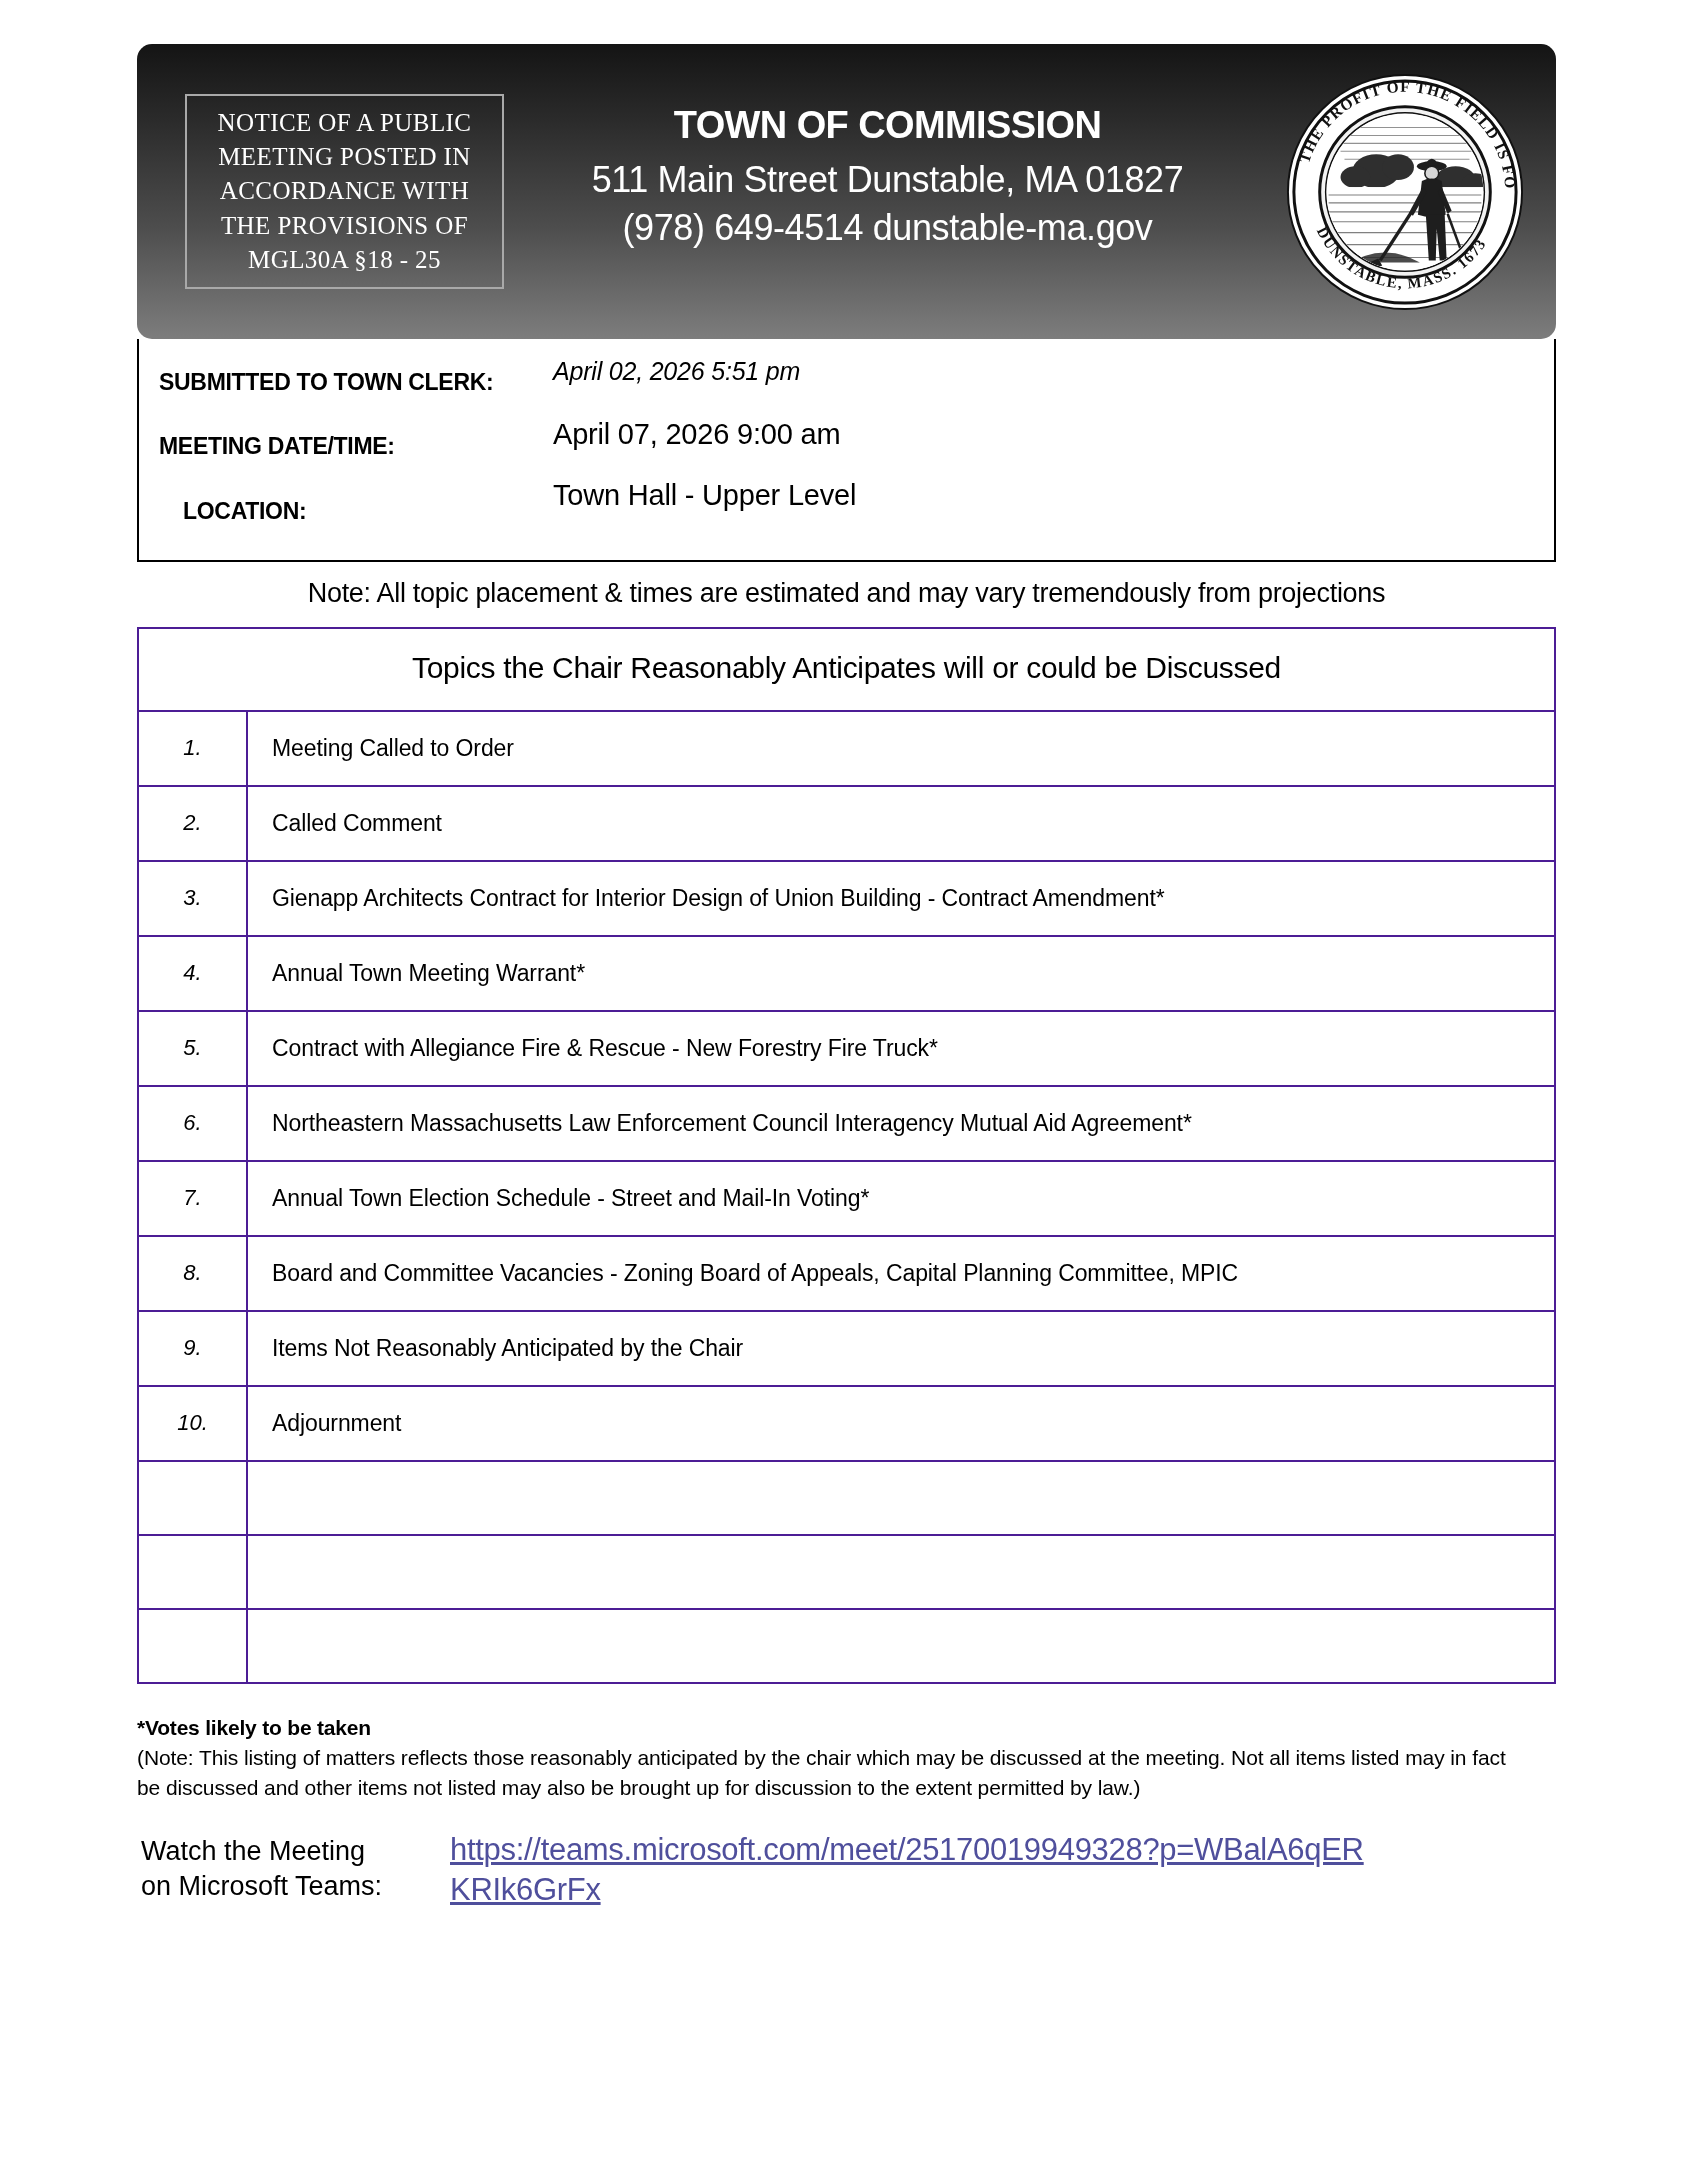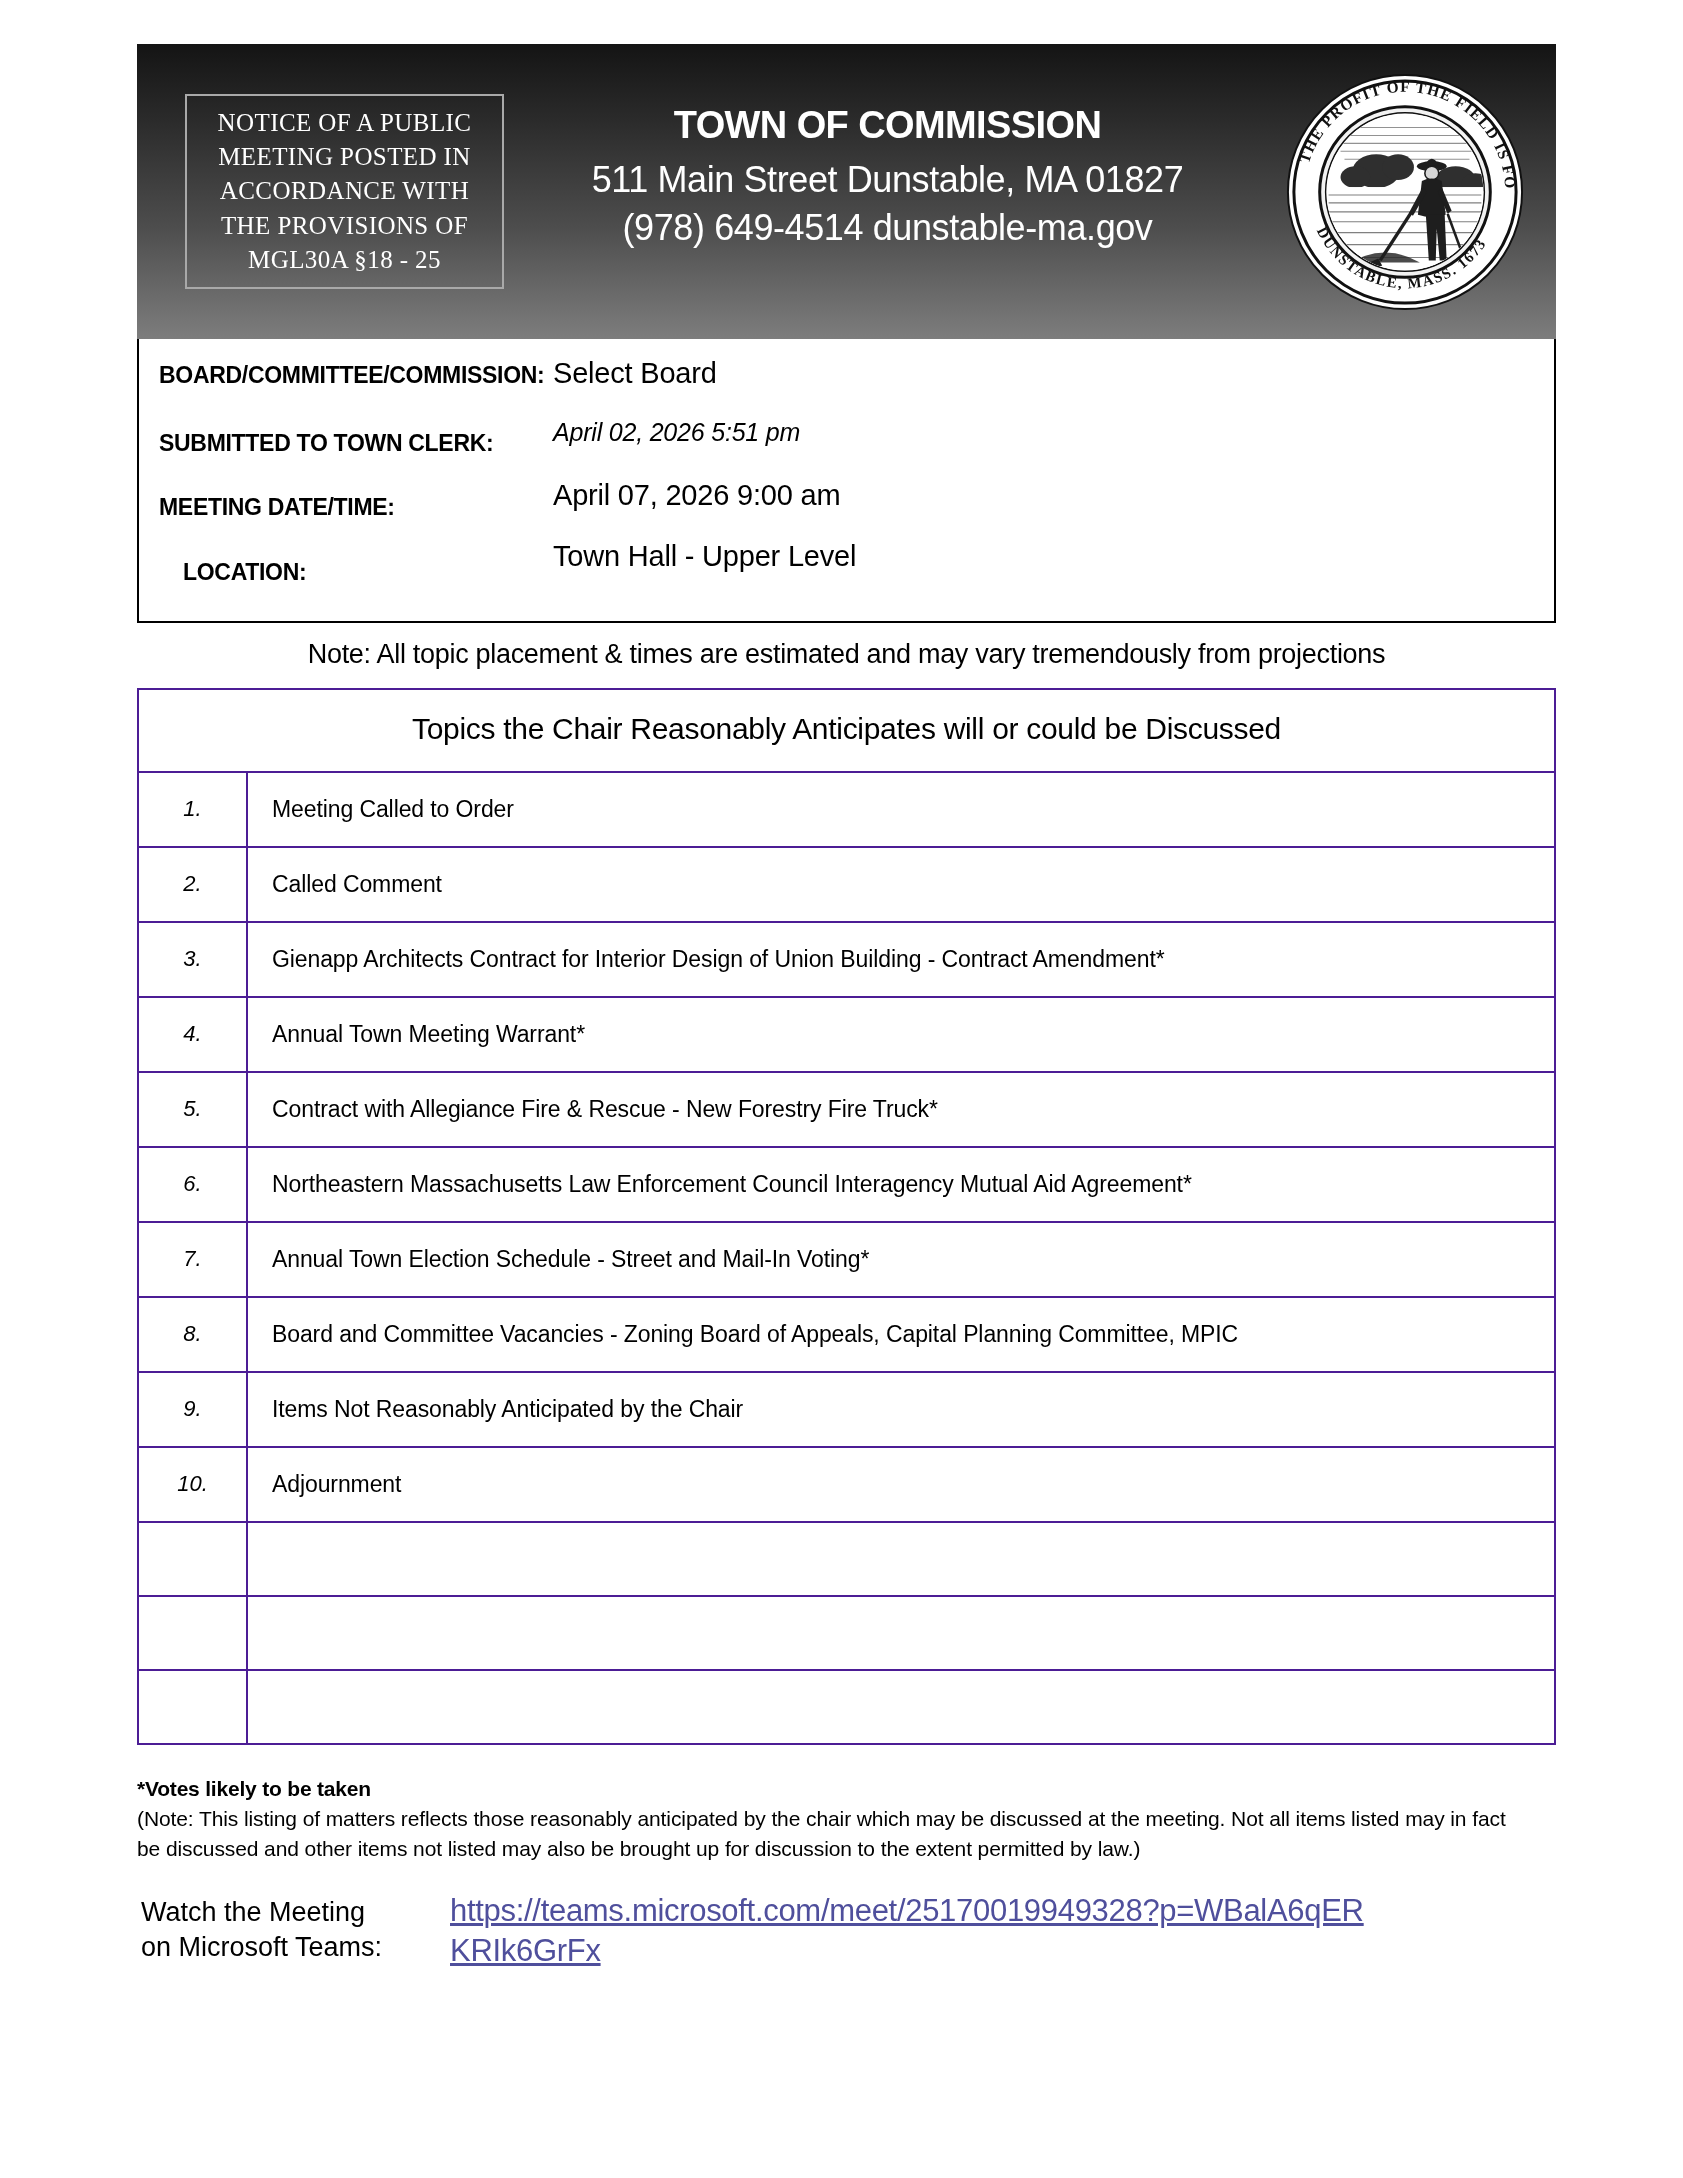--- a/index.html
+++ b/index.html
@@ -26,20 +26,21 @@
 
   
   .banner {
     position: relative;
     height: 295px;
     background: linear-gradient(180deg, #141414 0%, #2b2b2b 26%, #4d4d4d 62%, #6e6e6e 88%, #7d7d7d 100%);
     display: flex;
     align-items: stretch;
     box-sizing: border-box;
     overflow: hidden;
+    border-radius: 15px;
   }
 
   .notice-box {
     margin: 50px 0 50px 48px;
     width: 319px;
     border: 2px solid #a9a9a9;
     box-sizing: border-box;
     display: flex;
     flex-direction: column;
     align-items: center;
@@ -305,24 +306,20 @@
 
           <line x1="131" y1="146" x2="100" y2="194" stroke="#1e1e1e" stroke-width="3.4"></line>
           <path d="M 98,192 l -18,8 l 4,7 l 18,-8 z" fill="#1e1e1e"></path>
           <line x1="168" y1="147" x2="186" y2="196" stroke="#1e1e1e" stroke-width="2.6"></line>
         </g>
       </svg>
     </div>
   </div>
 
   <div class="info-table">
-    <div class="info-row r1">
-      <div class="info-label">BOARD/COMMITTEE/COMMISSION:</div>
-      <div class="info-value">Select Board</div>
-    </div>
     <div class="info-row r2">
       <div class="info-label">SUBMITTED TO TOWN CLERK:</div>
       <div class="info-value italic">April 02, 2026 5:51 pm</div>
     </div>
     <div class="info-row r3">
       <div class="info-label">MEETING DATE/TIME:</div>
       <div class="info-value">April 07, 2026 9:00 am</div>
     </div>
     <div class="info-row r4">
       <div class="info-label">LOCATION:</div>

